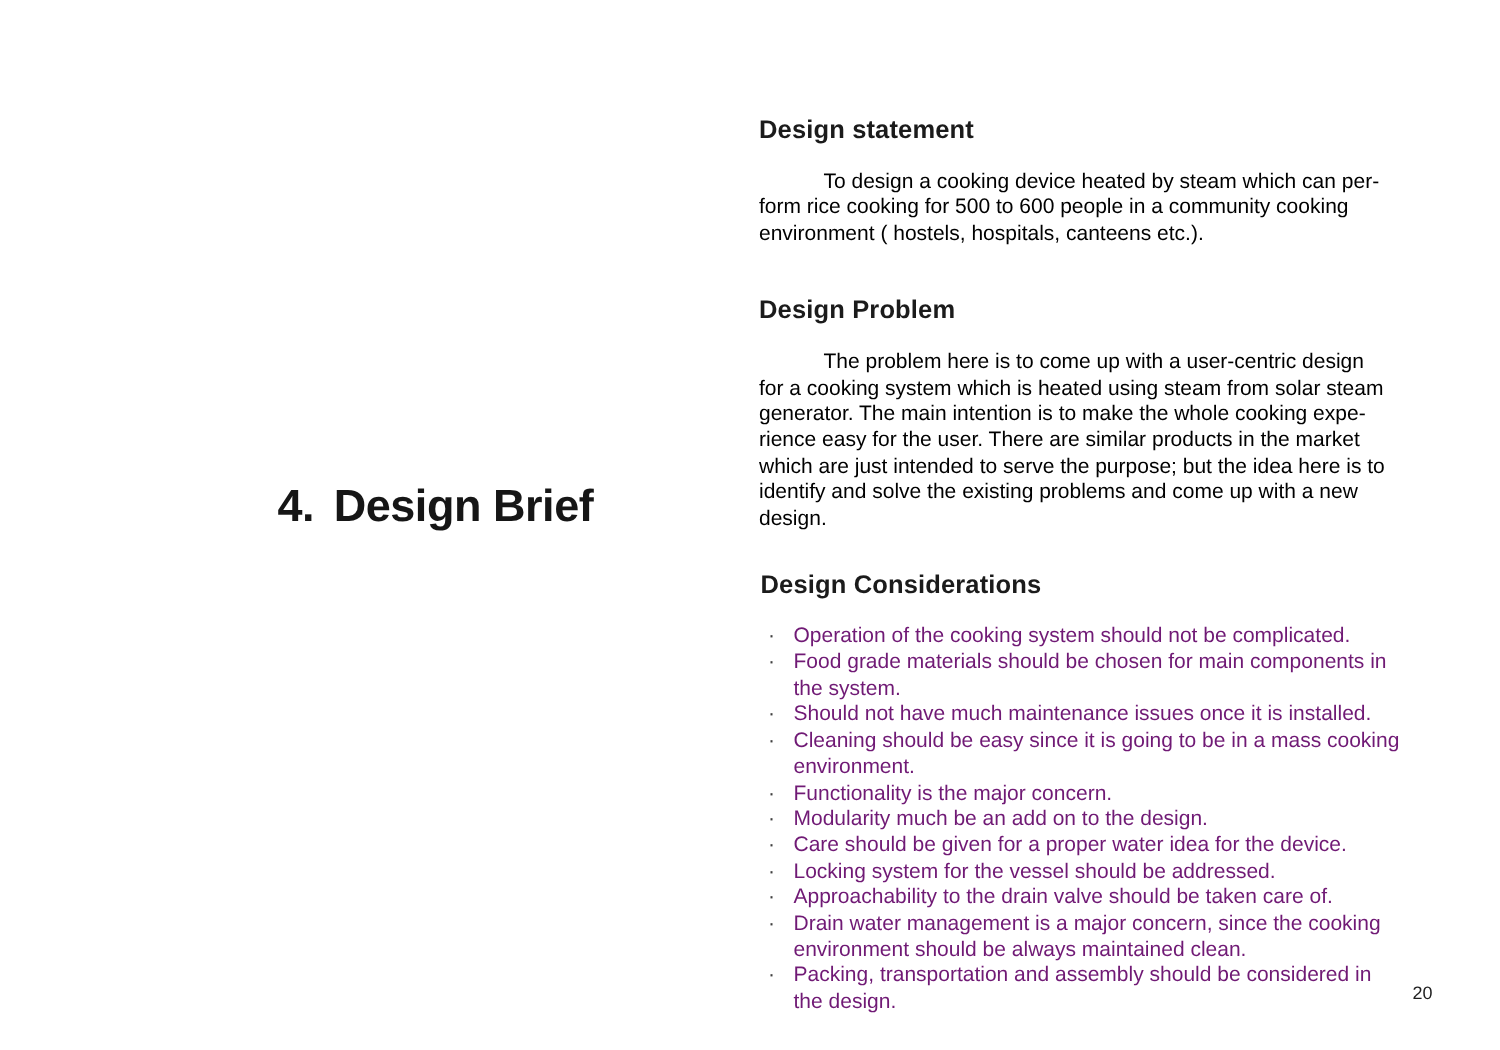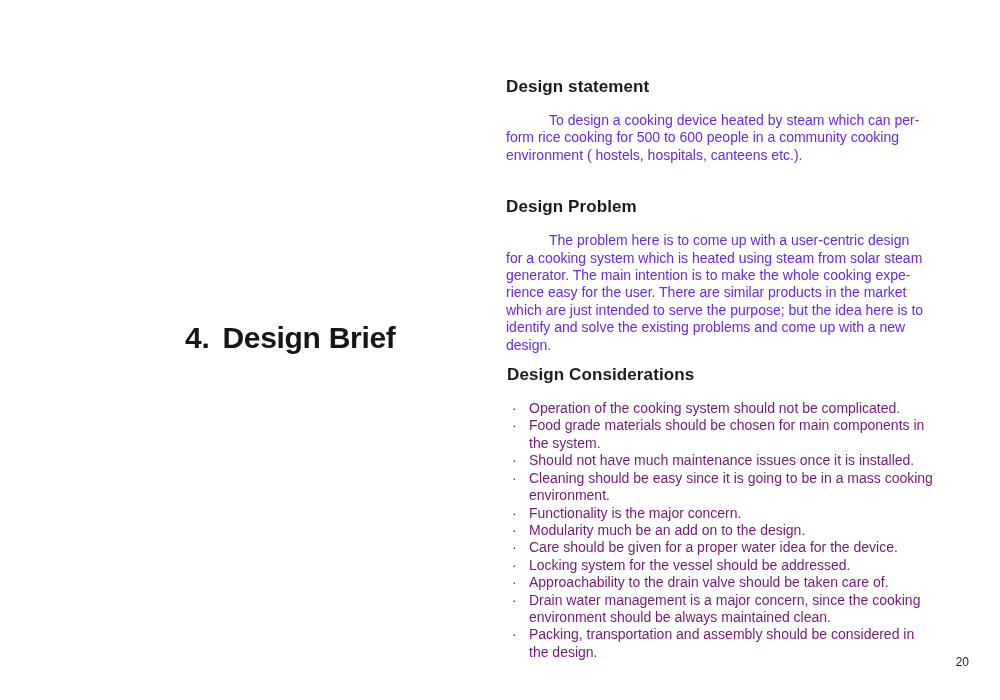--- a/index.html
+++ b/index.html
@@ -37,27 +37,27 @@
   }
   .section-heading {
     margin: 0 0 15px 0;
     font-size: 17px;
     font-weight: 700;
     line-height: 20px;
     color: #1b1b1b;
     letter-spacing: 0.1px;
   }
   .section:nth-child(2) { margin-top: 33px; }
-  .section:nth-child(3) { margin-top: 11px; }
+  .section:nth-child(3) { margin-top: 26px; }
   .section:nth-child(3) .section-heading { margin-left: 1px; }
   .body-text {
     margin: 0;
     font-size: 14px;
     line-height: 17.4px;
-    color: #6d28d9;
+    color: #000000;
     white-space: pre;
     text-indent: 43px;
   }
   .bullet-list {
     list-style: none;
     margin: 0;
     padding: 0;
   }
   .bullet-item {
     display: flex;
@@ -73,21 +73,21 @@
     color: #3e3e3e;
   }
   .bullet-text {
     font-size: 14px;
     line-height: 17.4px;
     color: #701a75;
     white-space: pre;
   }
   .page-number {
     position: absolute;
-    right: 31px;
+    right: 45px;
     top: 655px;
     font-size: 12px;
     font-weight: 400;
     color: #1f1f1f;
   }
 </style>
 </head>
 <body>
 
 <div class="page">

